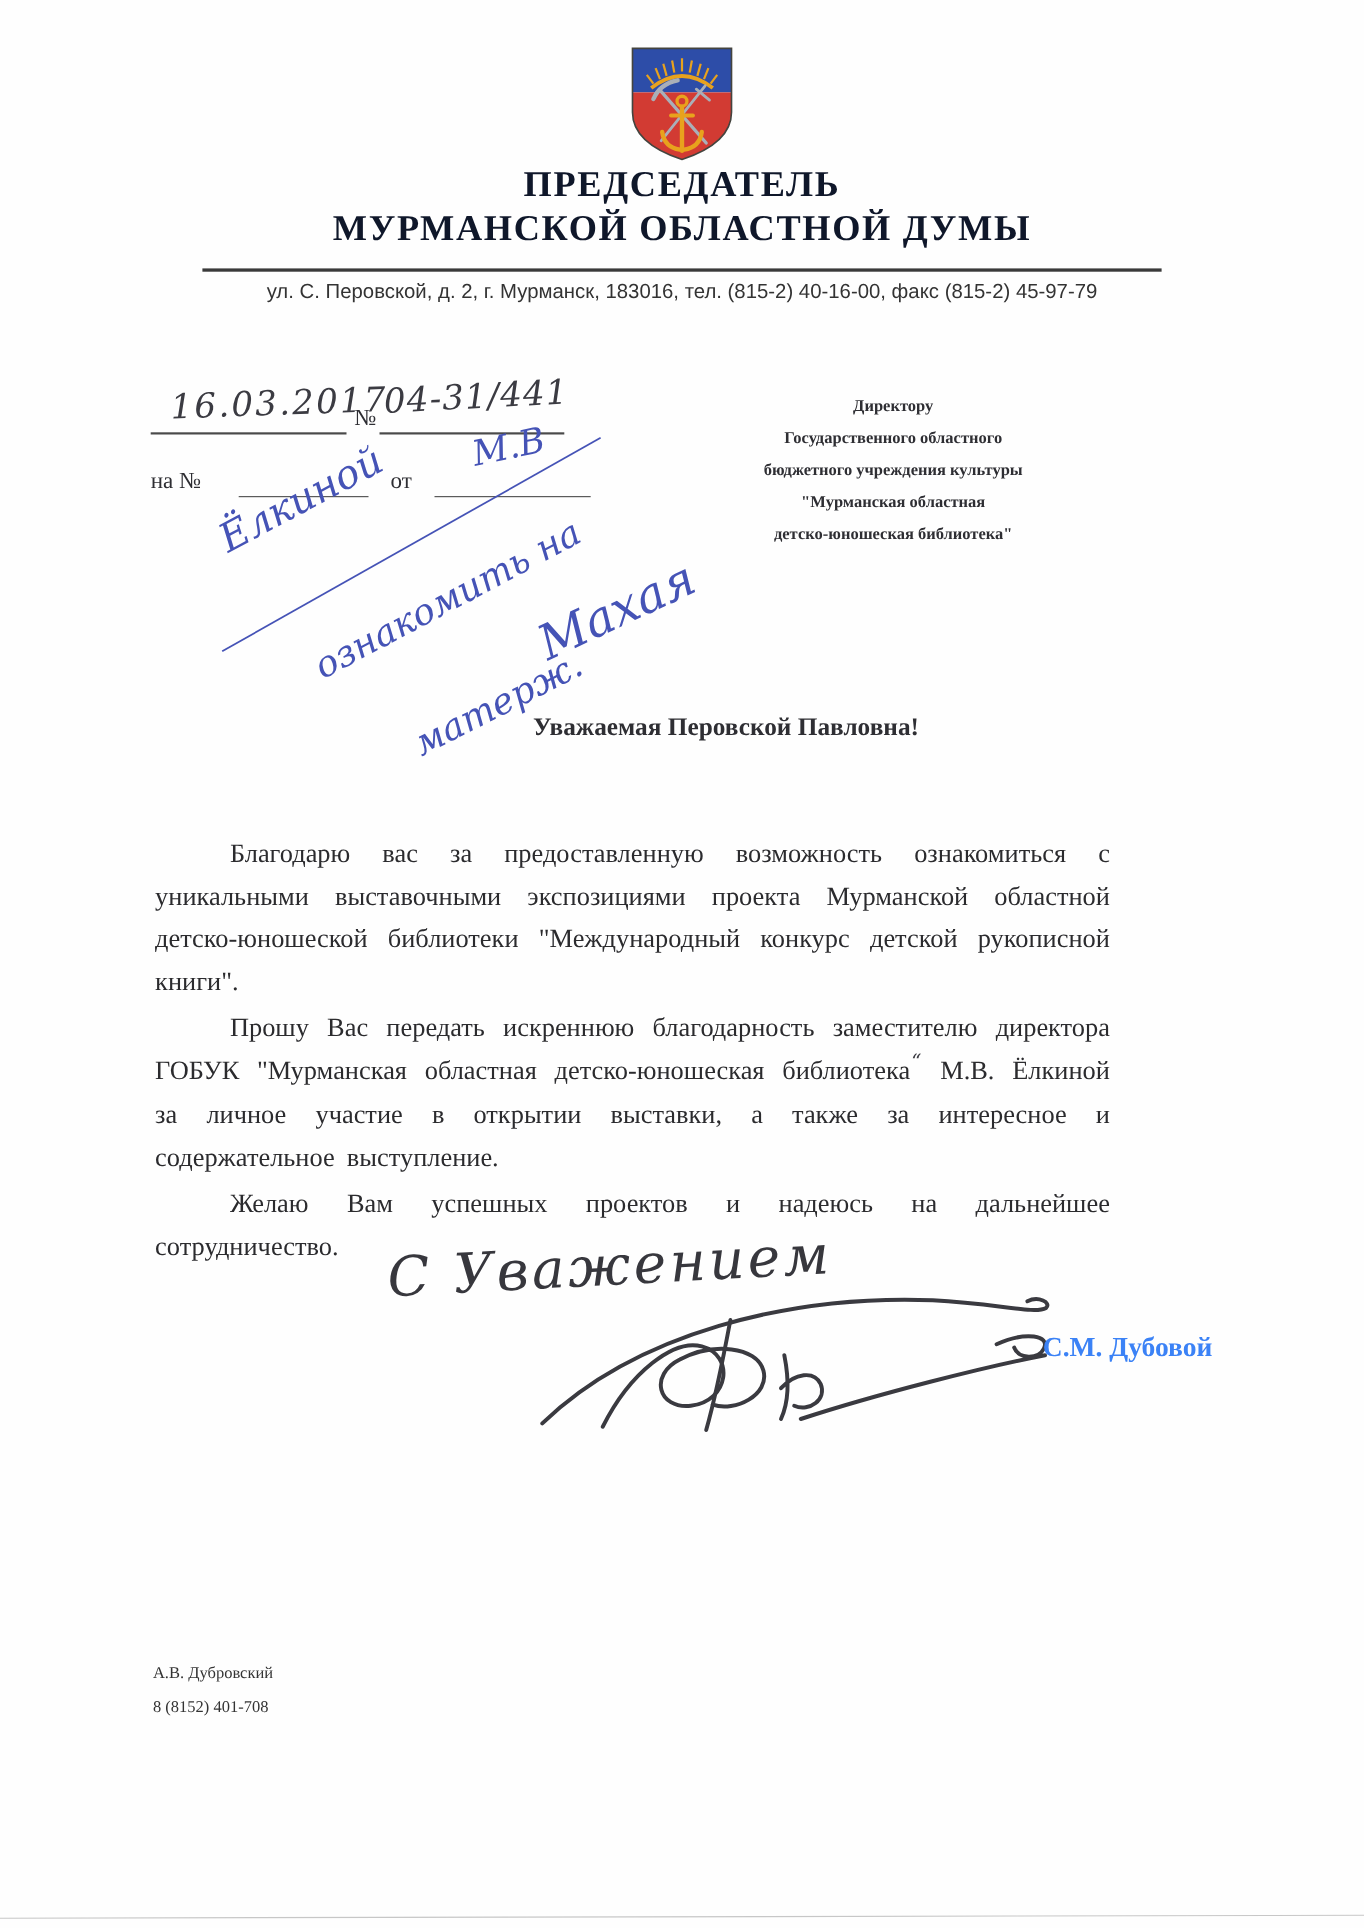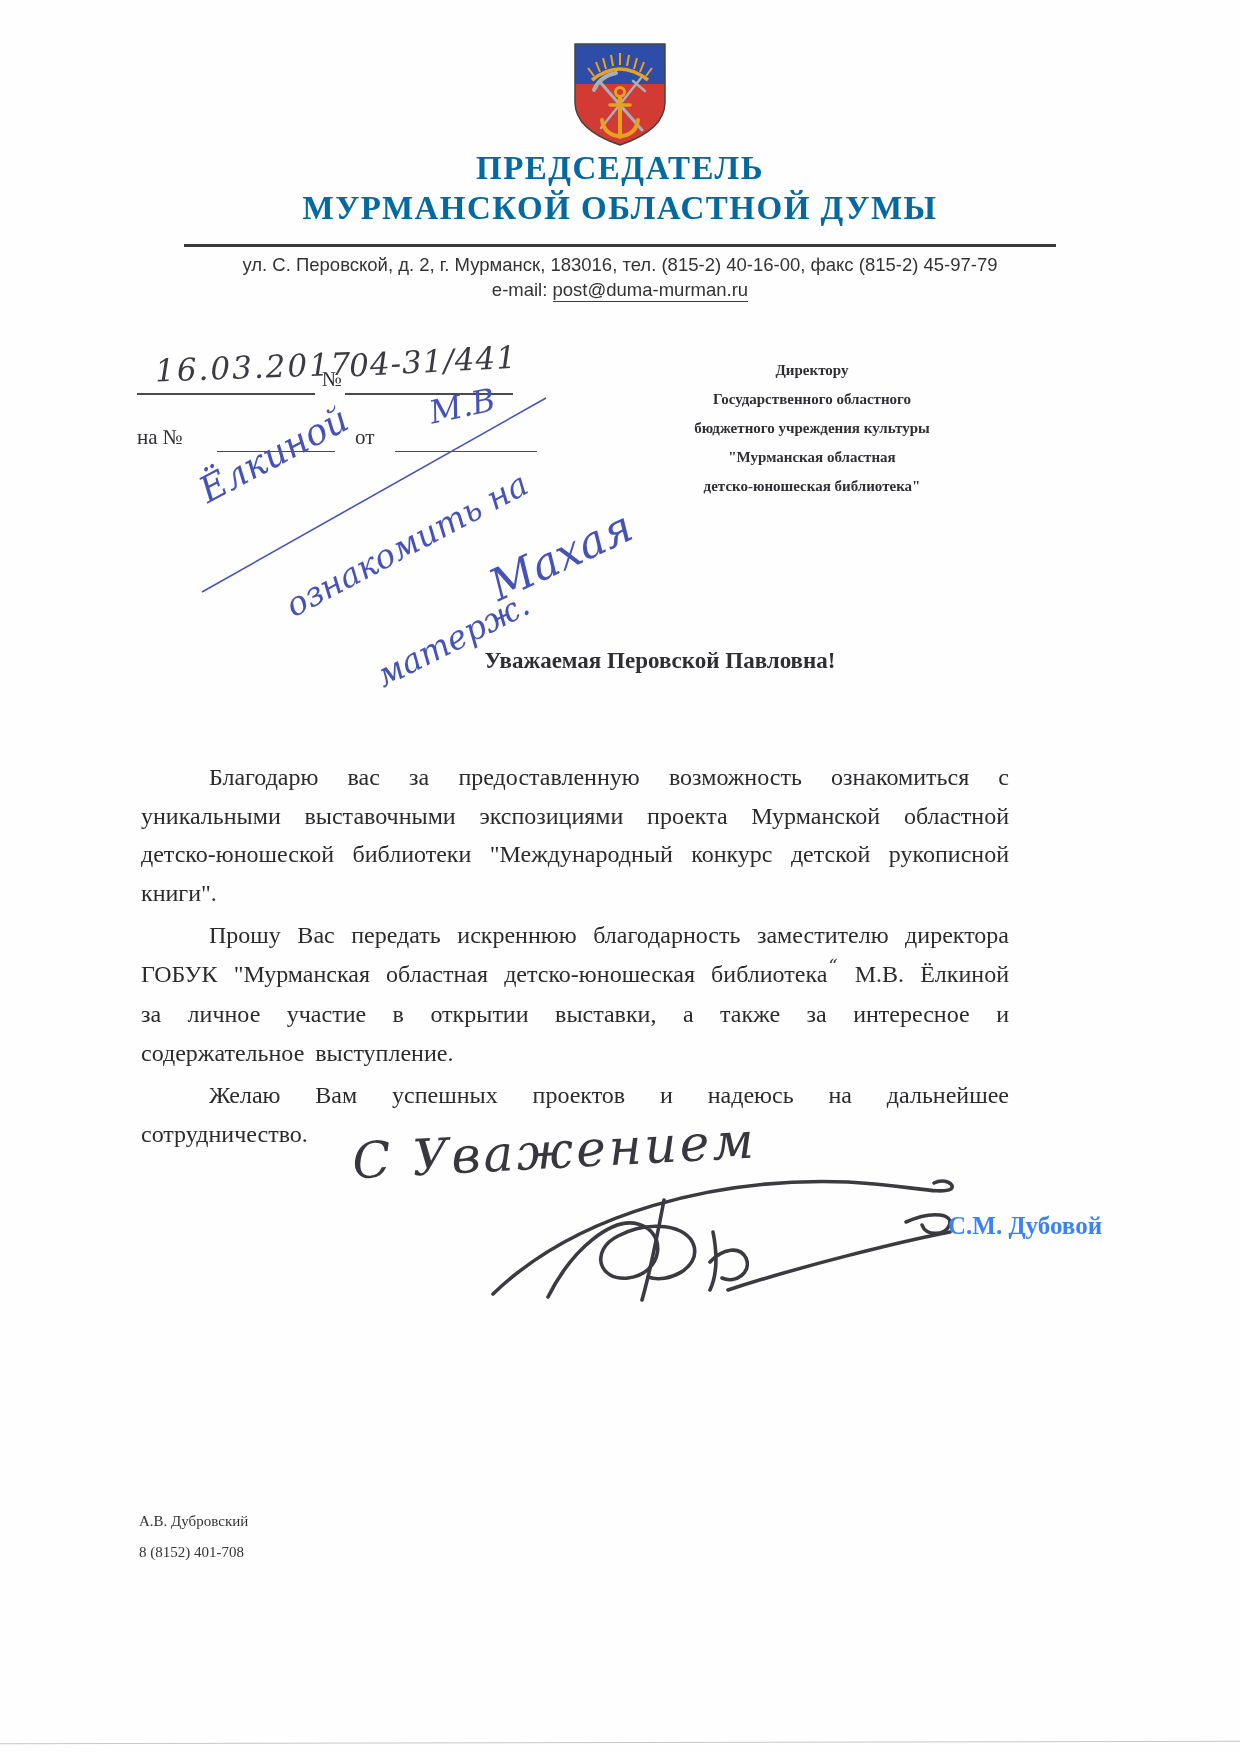--- a/index.html
+++ b/index.html
@@ -4,21 +4,21 @@
 <style>
   html,body{margin:0;padding:0;background:#e8e8e8;}
   .page{
     position:relative;width:1240px;height:1753px;margin:0 auto;
     background:#fefefe;overflow:hidden;
     font-family:"Liberation Serif", serif;color:#2b2b2e;
   }
   
   .letterhead{position:absolute;top:42px;left:0;width:1240px;text-align:center;}
   .coat{display:block;margin:0 auto;}
-  .org-title{font-weight:bold;font-size:33px;letter-spacing:1.5px;line-height:40px;color:#0369a1;}
+  .org-title{font-weight:bold;font-size:33px;letter-spacing:1.5px;line-height:40px;color:#0f172a;}
   .head-rule{width:872px;margin:16px auto 0;border:0;border-top:3.5px solid #3a3a3a;height:0;}
   .address{font-family:"Liberation Sans", sans-serif;font-size:18.5px;margin-top:7px;color:#333;}
   .email-line{font-family:"Liberation Sans", sans-serif;font-size:18.5px;margin-top:3px;color:#333;}
   .email-underline{border-bottom:1.7px solid #3a3a3a;padding-bottom:1px;}
   
   .ref{position:absolute;left:137px;top:325px;width:480px;height:140px;}
   .hw{font-family:"DejaVu Serif", serif;font-style:italic;color:#3b3b42;}
   .ref-date{position:absolute;left:18px;top:24px;font-size:31px;letter-spacing:2px;transform:rotate(-2deg);}
   .ref-no-sign{position:absolute;left:185px;top:42px;font-size:21px;color:#2e2e33;}
   .ref-number{position:absolute;left:212px;top:18px;font-size:31px;letter-spacing:1px;transform:rotate(-3deg);}
@@ -101,21 +101,20 @@
           <line x1="40" y1="63" x2="60" y2="63" stroke-width="3.5"></line>
           <path d="M32,78 Q34,92 48,94 M68,78 Q66,92 52,94"></path>
         </g>
       </g>
       <path d="M5,2 H95 V60 Q95,88 50,103 Q5,88 5,60 Z" fill="none" stroke="#44443f" stroke-width="1.5"></path>
     </svg>
     <div class="org-title">ПРЕДСЕДАТЕЛЬ</div>
     <div class="org-title">МУРМАНСКОЙ ОБЛАСТНОЙ ДУМЫ</div>
     <div class="head-rule"></div>
     <div class="address">ул. С. Перовской, д. 2, г. Мурманск, 183016, тел. (815-2) 40-16-00, факс (815-2) 45-97-79</div>
-    <div class="email-line"><span>e-mail: </span><span class="email-underline">post@duma-murman.ru</span></div>
   </div>
 
   <div class="ref">
     <span class="hw ref-date">16.03.2017</span>
     <span class="ref-no-sign">№</span>
     <span class="hw ref-number">04-31/441</span>
     <div class="u1"></div>
     <div class="u2"></div>
     <div class="reply">
       <span class="na-label">на №</span>

